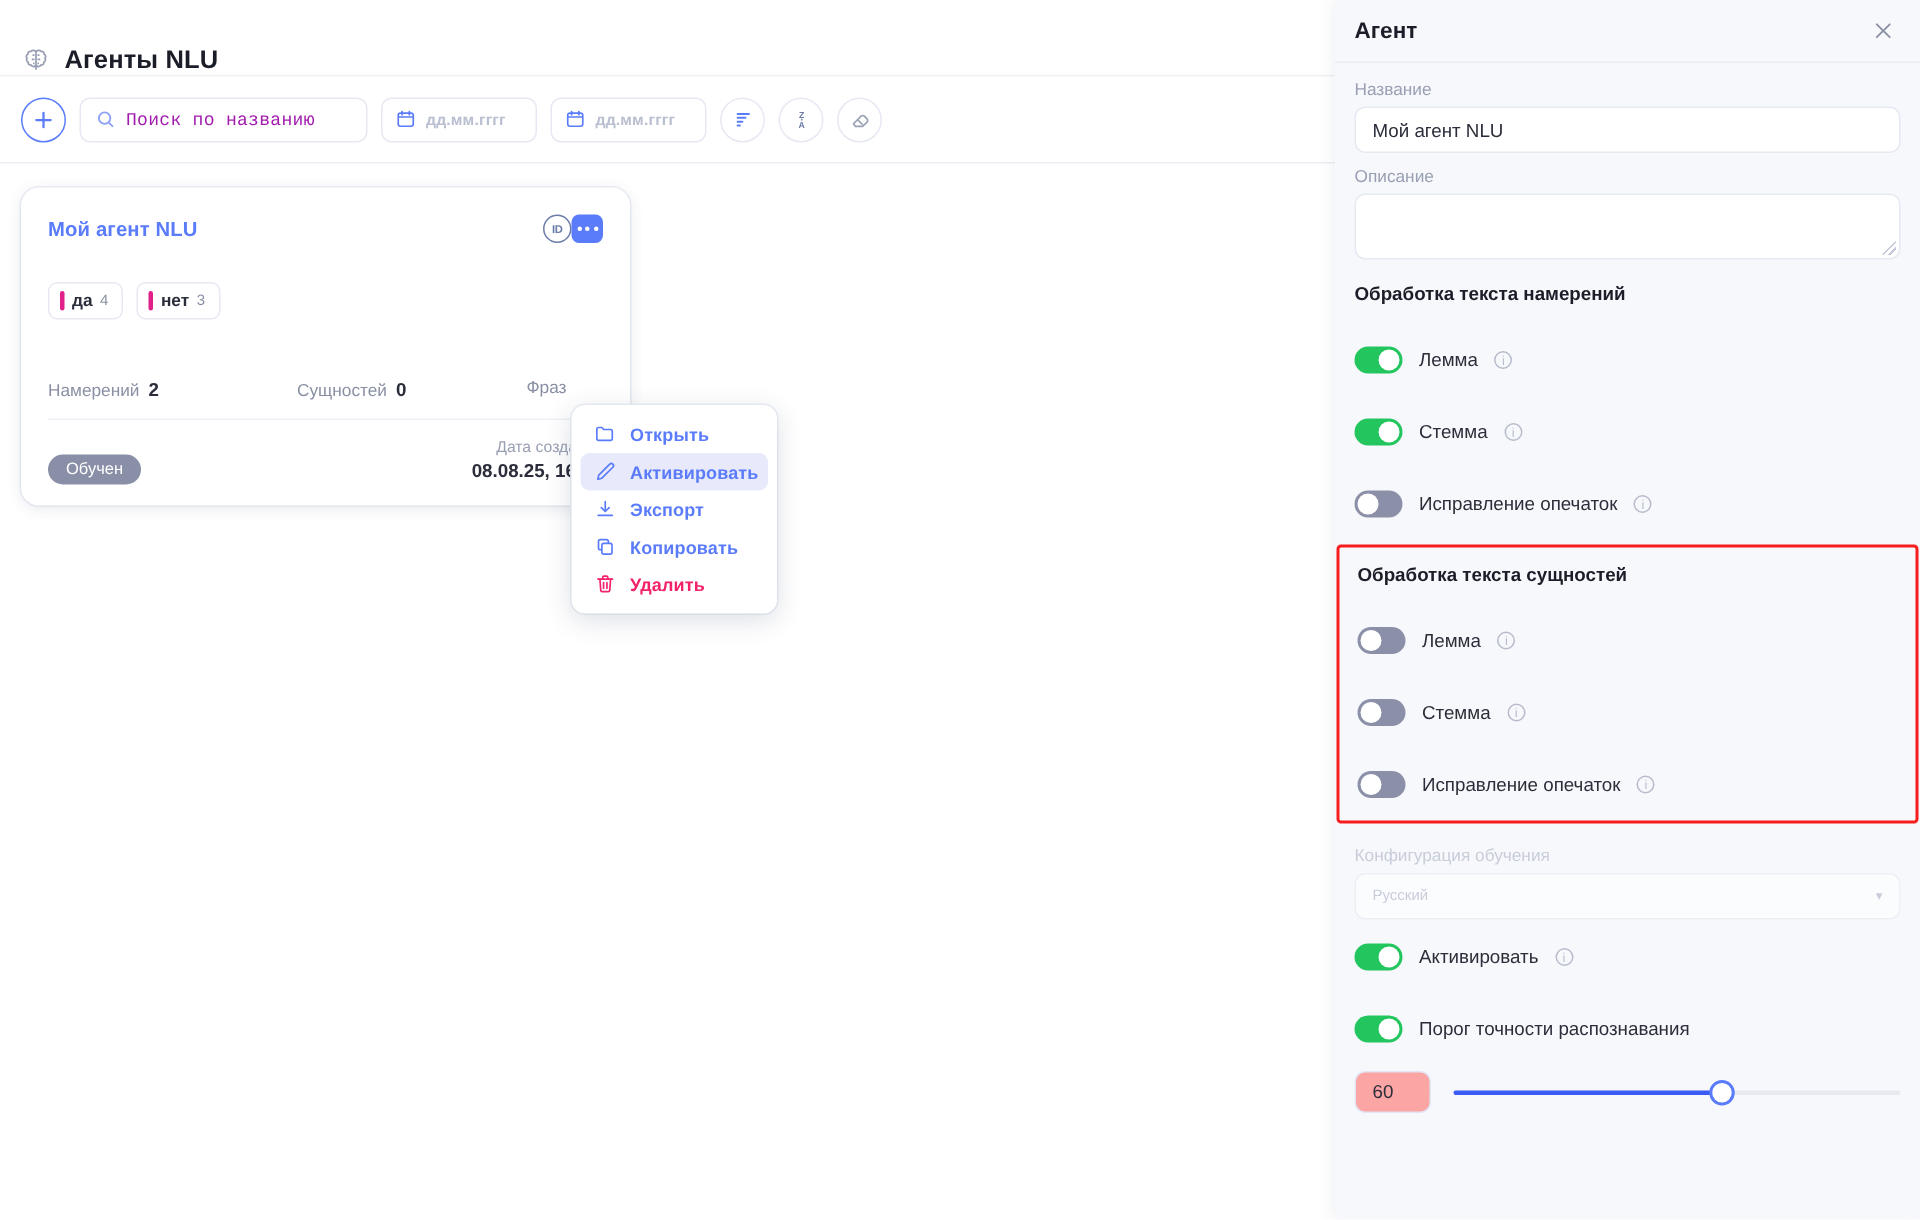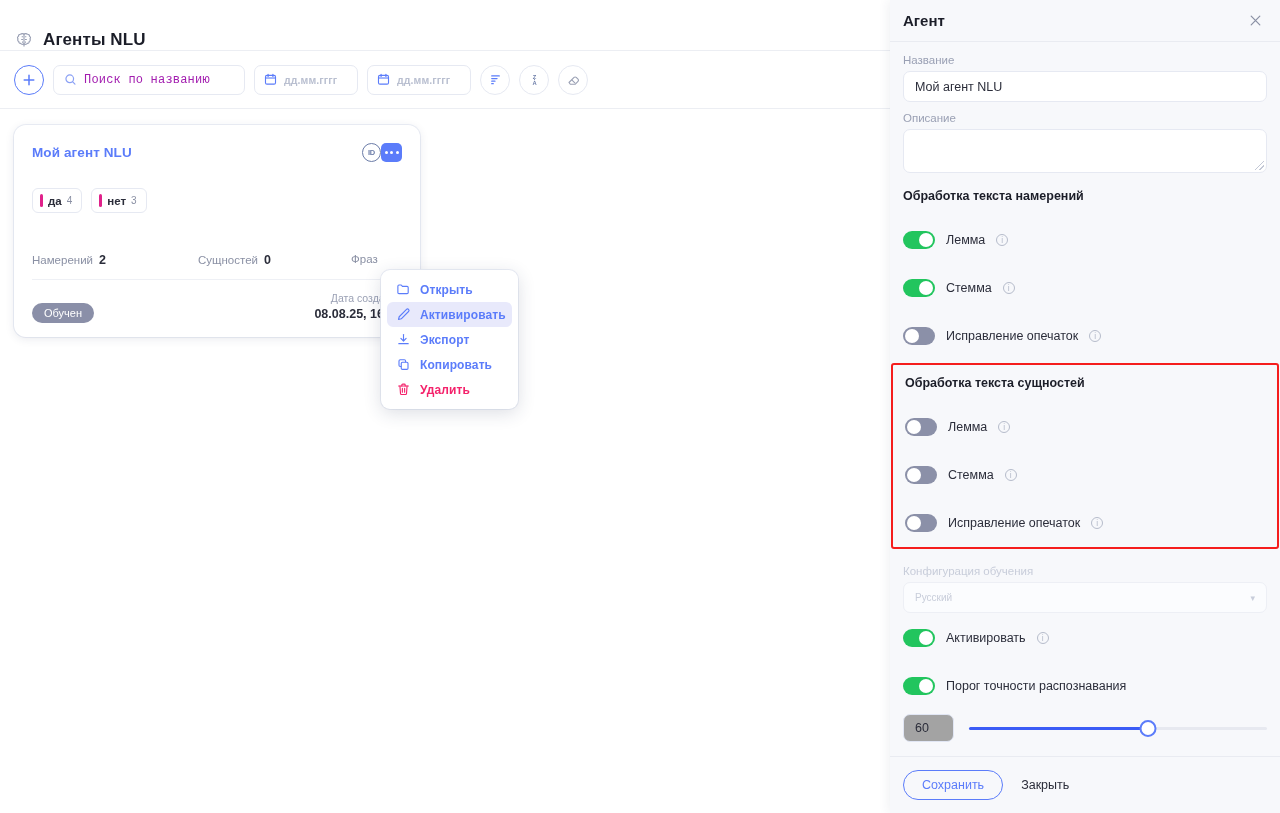--- a/index.html
+++ b/index.html
@@ -178,21 +178,21 @@
     width: 100%; height: 31px; border: 1px solid #edeff5; border-radius: 7px;
     background: #fbfcfe; padding: 0 11px; display: flex; align-items: center;
     justify-content: space-between; cursor: not-allowed;
   }
   .select-box .v { font-size: 10px; color: #c8cdda; }
   .select-box .ar { font-size: 9px; color: #c8cdda; }
 
   .slider-row { display: flex; align-items: center; gap: 15px; margin-top: 17px; }
   .num-input {
     width: 51px; height: 28px; border: 1px solid #e1e6f4; border-radius: 7px;
-    background: #a3a3a3; display: flex; align-items: center; padding: 0 11px;
+    background: #fca5a5; display: flex; align-items: center; padding: 0 11px;
     font-size: 12.5px; color: #2b2d3a;
   }
   .slider {
     flex: 1; height: 18px; position: relative; display: flex; align-items: center; cursor: pointer;
   }
   .slider .track { position: absolute; left: 0; right: 0; height: 3px; background: #e7e9f0; border-radius: 2px; }
   .slider .fill { position: absolute; left: 0; height: 3px; background: #3b5cf6; border-radius: 2px; }
   .slider .thumb {
     position: absolute; width: 17px; height: 17px; border-radius: 50%;
     background: #fff; border: 2px solid #5b7cfa; transform: translateX(-50%);
@@ -496,18 +496,14 @@
           <div class="num-input">60</div>
           <div class="slider">
             <span class="track"></span>
             <span class="fill" id="sliderFill" style="width: 60%;"></span>
             <span class="thumb" id="sliderThumb" style="left: 60%;"></span>
           </div>
         </div>
       </div>
     </div>
 
-    <div class="panel-foot">
-      <button class="btn-save">Сохранить</button>
-      <button class="btn-close">Закрыть</button>
-    </div>
   </div>
 </div>
 
 </body></html>

